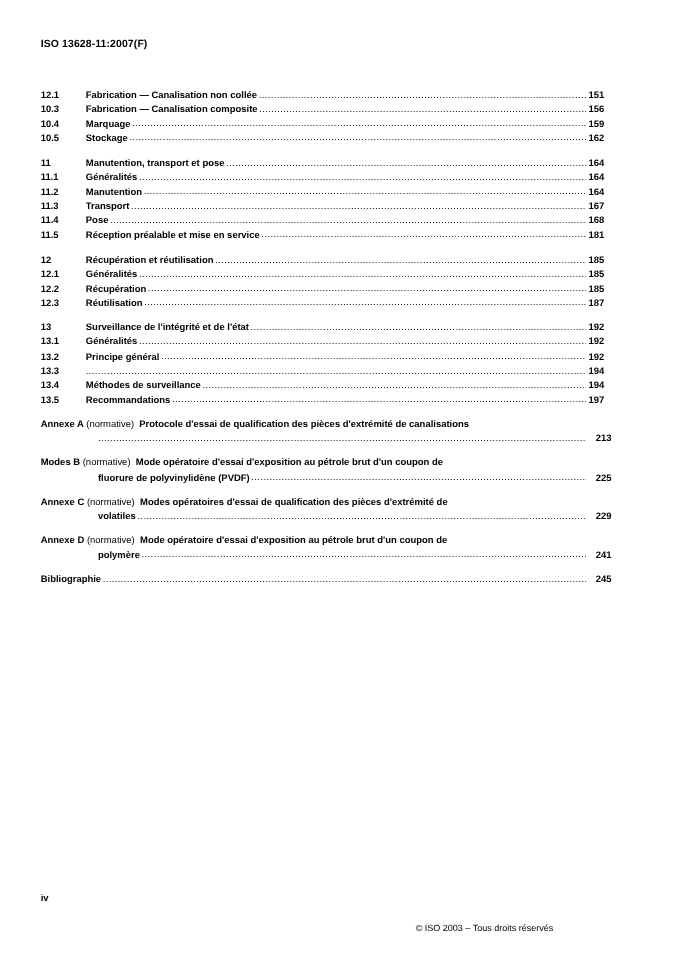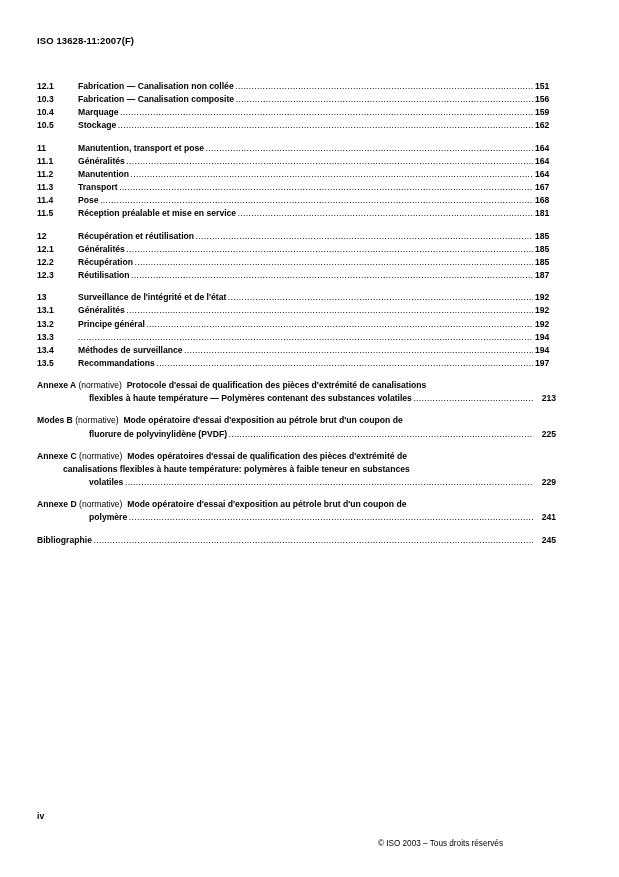--- a/index.html
+++ b/index.html
@@ -322,34 +322,32 @@
           <span class="num">13.5</span>
           <span class="mid">
             <span class="title">Recommandations</span>
             <span class="leader">...................................................................................................................................................................................................................................................................</span>
           </span>
           <span class="pg">197</span>
         </div>
       </div>
       <div class="annex"><span class="annex-label">Annexe A</span> <span class="norm">(normative)</span>&nbsp; <span class="annex-title">Protocole d'essai de qualification des pièces d'extrémité de canalisations</span><div class="wrap-block">
           <div class="leaderline">
-            <span class="tail annex-title">flexibles à haute température — Polymères contenant des substances volatiles</span>
             <span class="leader">...................................................................................................................................................................................................................................................................</span>
             <span class="pg">213</span>
           </div>
         </div></div>
       <div class="annex"><span class="annex-label">Modes B</span> <span class="norm">(normative)</span>&nbsp; <span class="annex-title">Mode opératoire d'essai d'exposition au pétrole brut d'un coupon de</span><div class="wrap-block">
           <div class="leaderline">
             <span class="tail annex-title">fluorure de polyvinylidène (PVDF)</span>
             <span class="leader">...................................................................................................................................................................................................................................................................</span>
             <span class="pg">225</span>
           </div>
         </div></div>
       <div class="annex"><span class="annex-label">Annexe C</span> <span class="norm">(normative)</span>&nbsp; <span class="annex-title">Modes opératoires d'essai de qualification des pièces d'extrémité de</span><div class="wrap-block">
-          <div class="annex-title">canalisations flexibles à haute température: polymères à faible teneur en substances</div>
           <div class="leaderline">
             <span class="tail annex-title">volatiles</span>
             <span class="leader">...................................................................................................................................................................................................................................................................</span>
             <span class="pg">229</span>
           </div>
         </div></div>
       <div class="annex"><span class="annex-label">Annexe D</span> <span class="norm">(normative)</span>&nbsp; <span class="annex-title">Mode opératoire d'essai d'exposition au pétrole brut d'un coupon de</span><div class="wrap-block">
           <div class="leaderline">
             <span class="tail annex-title">polymère</span>
             <span class="leader">...................................................................................................................................................................................................................................................................</span>

